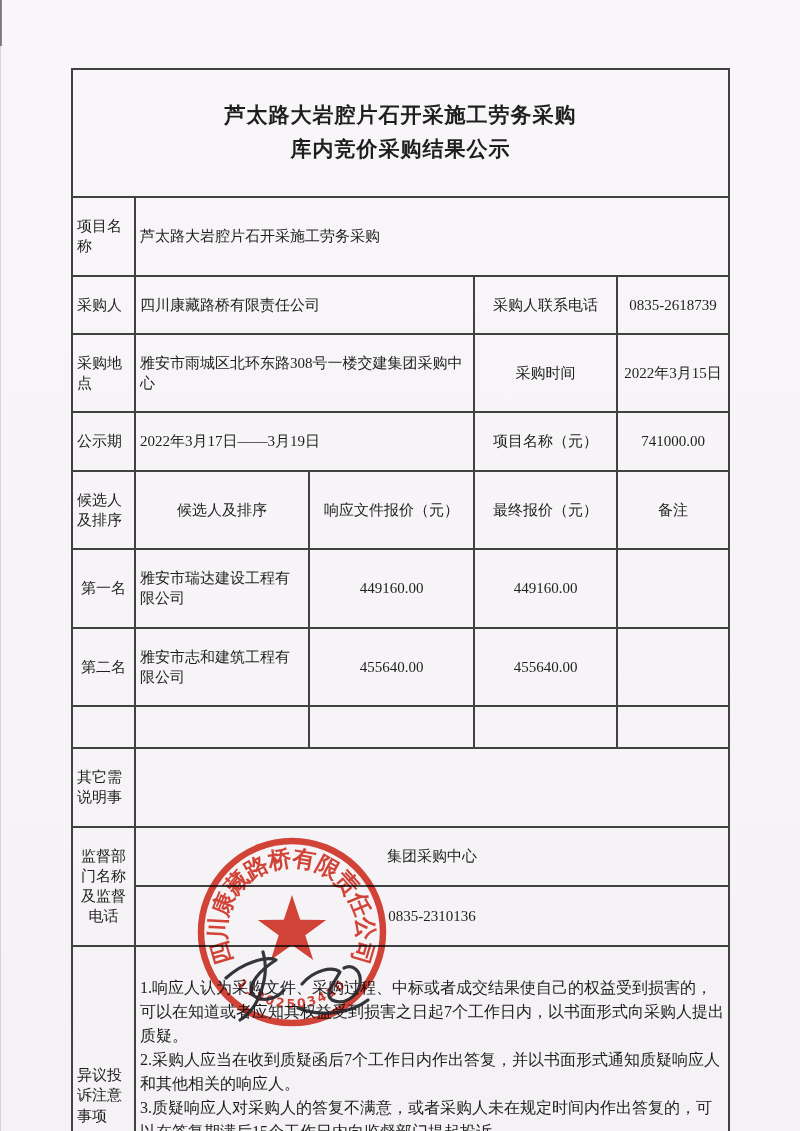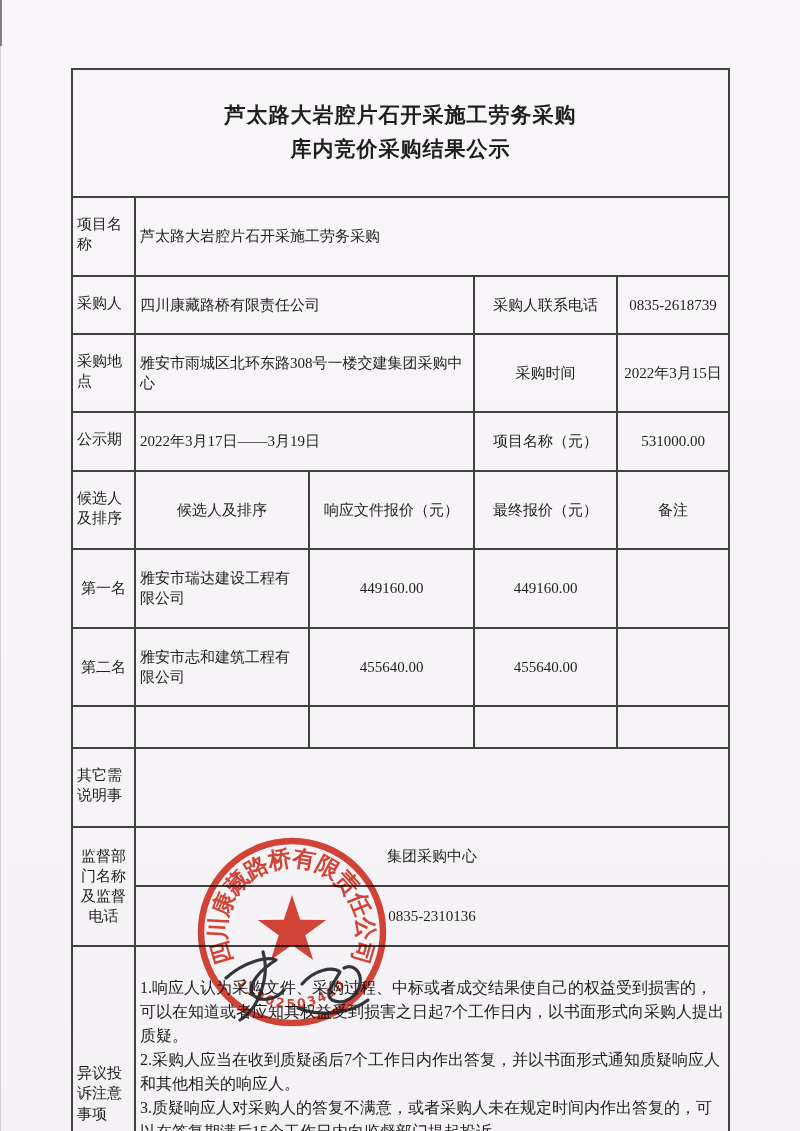--- a/index.html
+++ b/index.html
@@ -29,21 +29,21 @@
     padding:18px 4px;
     word-break:break-all;
     overflow:hidden;
   }
   td.title-cell{
     text-align:center;
     vertical-align:middle;
     padding-top:12px;
   }
   .title-line{font-size:21px;font-weight:bold;letter-spacing:1px;line-height:1.6;}
-  td.lbl{padding:2px 2px 2px 5px;font-family:Liberation Mono, monospace;}
+  td.lbl{padding:2px 2px 2px 5px;}
   td.lbl-center{text-align:center;padding:2px 2px;margin-left:24px;}
   td.val{padding-left:9px;}
   td.center{text-align:center;padding-left:2px;padding-right:2px;}
   td.rank{text-align:center;font-size:13.5px;}
   td.name{font-size:13.5px;padding-left:7px;}
   td.num{text-align:center;font-size:13.5px;font-family:"Liberation Serif","DejaVu Serif",serif;}
   td.objection-cell{padding:10px 14px 10px 10px;}
   .obj-item{font-size:16px;line-height:1.5;text-align:left;}
   td.sign-cell{padding-left:8px;font-size:15px;}
   #overlay{position:absolute;left:0;top:0;width:800px;height:1131px;pointer-events:none;}
@@ -89,21 +89,21 @@
     <td class="lbl">采购地点</td>
     <td colspan="2" class="val">雅安市雨城区北环东路308号一楼交建集团采购中心</td>
     <td class="center">采购时间</td>
     <td class="center">2022年3月15日</td>
   </tr>
 
   <tr style="height:33px">
     <td class="lbl">公示期</td>
     <td colspan="2" class="val">2022年3月17日——3月19日</td>
     <td class="center">项目名称（元）</td>
-    <td class="num">531000.00</td>
+    <td class="num">741000.00</td>
   </tr>
 
   <tr style="height:47px">
     <td class="lbl">候选人及排序</td>
     <td class="center">候选人及排序</td>
     <td class="center">响应文件报价（元）</td>
     <td class="center">最终报价（元）</td>
     <td class="center">备注</td>
   </tr>
 

